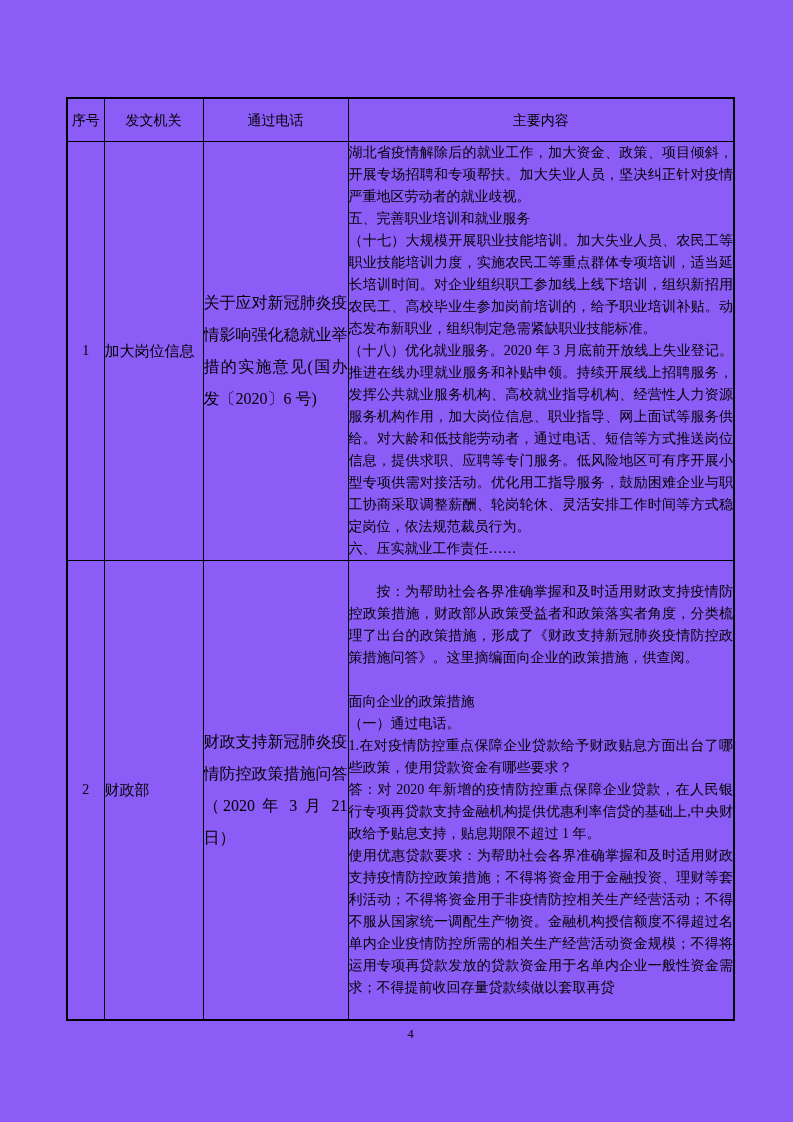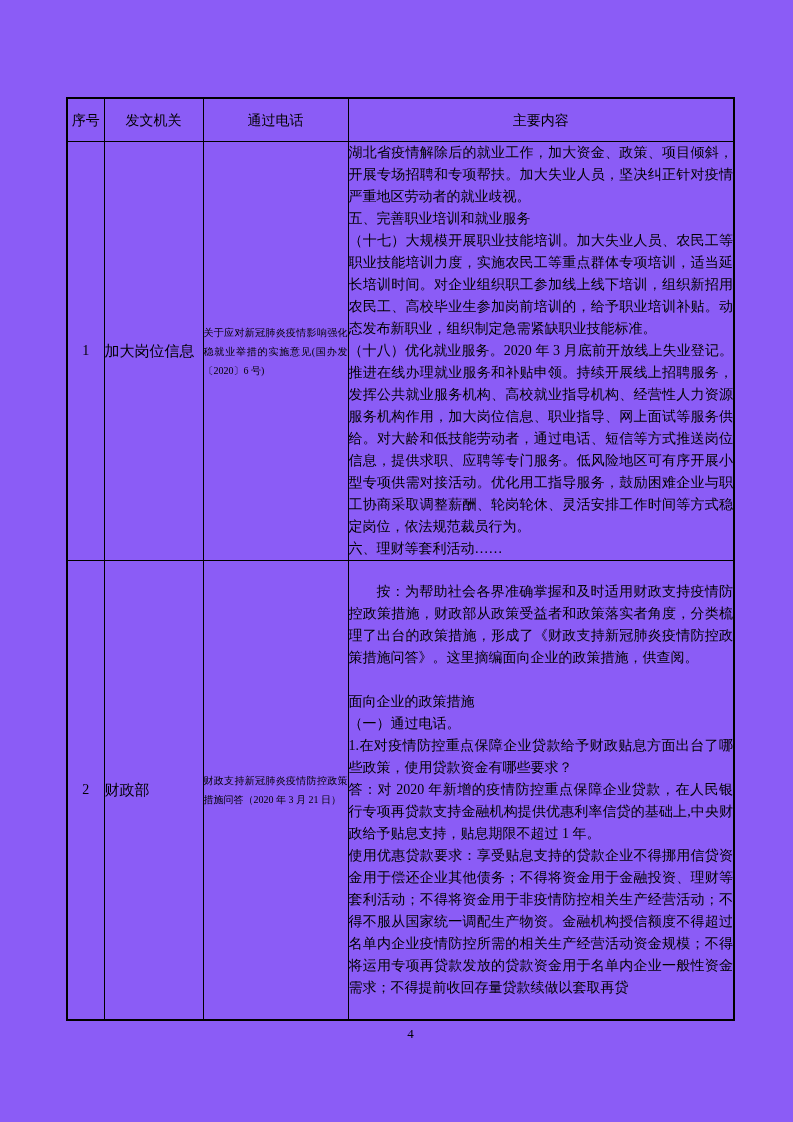--- a/index.html
+++ b/index.html
@@ -46,22 +46,22 @@
   }
   .cell-agency {
     font-size: 15px;
     line-height: 24px;
     padding: 4px 5px;
     text-align: justify;
     text-justify: inter-character;
     word-break: break-all;
   }
   .cell-title {
-    font-size: 10px;
-    line-height: 19px;
+    font-size: 16px;
+    line-height: 32px;
     padding: 4px 5px;
     text-align: justify;
     text-justify: inter-character;
     word-break: break-all;
   }
   .cell-content {
     vertical-align: top;
     font-size: 14px;
     line-height: 22px;
     padding: 7px 5px 5px 5px;
@@ -105,35 +105,35 @@
     </tr>
     <tr>
       <td class="cell-index">1</td>
       <td class="cell-agency">加大岗位信息</td>
       <td class="cell-title">关于应对新冠肺炎疫情影响强化稳就业举措的实施意见(国办发〔2020〕6 号)</td>
       <td class="cell-content row1-content">
             <div class="para">湖北省疫情解除后的就业工作，加大资金、政策、项目倾斜，开展专场招聘和专项帮扶。加大失业人员，坚决纠正针对疫情严重地区劳动者的就业歧视。</div>
             <div class="para">五、完善职业培训和就业服务</div>
             <div class="para">（十七）大规模开展职业技能培训。加大失业人员、农民工等职业技能培训力度，实施农民工等重点群体专项培训，适当延长培训时间。对企业组织职工参加线上线下培训，组织新招用农民工、高校毕业生参加岗前培训的，给予职业培训补贴。动态发布新职业，组织制定急需紧缺职业技能标准。</div>
             <div class="para">（十八）优化就业服务。2020 年 3 月底前开放线上失业登记。推进在线办理就业服务和补贴申领。持续开展线上招聘服务，发挥公共就业服务机构、高校就业指导机构、经营性人力资源服务机构作用，加大岗位信息、职业指导、网上面试等服务供给。对大龄和低技能劳动者，通过电话、短信等方式推送岗位信息，提供求职、应聘等专门服务。低风险地区可有序开展小型专项供需对接活动。优化用工指导服务，鼓励困难企业与职工协商采取调整薪酬、轮岗轮休、灵活安排工作时间等方式稳定岗位，依法规范裁员行为。</div>
-            <div class="para">六、理财等套利活动……</div>
+            <div class="para">六、压实就业工作责任……</div>
           </td>
     </tr>
     <tr>
       <td class="cell-index">2</td>
       <td class="cell-agency">财政部</td>
       <td class="cell-title">财政支持新冠肺炎疫情防控政策措施问答（2020 年 3 月 21 日）</td>
       <td class="cell-content row2-content">
             <div class="para indent">按：为帮助社会各界准确掌握和及时适用财政支持疫情防控政策措施，财政部从政策受益者和政策落实者角度，分类梳理了出台的政策措施，形成了《财政支持新冠肺炎疫情防控政策措施问答》。这里摘编面向企业的政策措施，供查阅。</div>
             <div class="para">&nbsp;</div>
             <div class="para">面向企业的政策措施</div>
             <div class="para">（一）通过电话。</div>
             <div class="para">1.在对疫情防控重点保障企业贷款给予财政贴息方面出台了哪些政策，使用贷款资金有哪些要求？</div>
             <div class="para">答：对 2020 年新增的疫情防控重点保障企业贷款，在人民银行专项再贷款支持金融机构提供优惠利率信贷的基础上,中央财政给予贴息支持，贴息期限不超过 1 年。</div>
-            <div class="para">使用优惠贷款要求：享受贴息支持的贷款企业不得挪用信贷资金用于偿还企业其他债务；不得将资金用于金融投资、理财等套利活动；不得将资金用于非疫情防控相关生产经营活动；不得不服从国家统一调配生产物资。金融机构授信额度不得超过名单内企业疫情防控所需的相关生产经营活动资金规模；不得将运用专项再贷款发放的贷款资金用于名单内企业一般性资金需求；不得提前收回存量贷款续做以套取再贷</div>
+            <div class="para">使用优惠贷款要求：为帮助社会各界准确掌握和及时适用财政支持疫情防控政策措施；不得将资金用于金融投资、理财等套利活动；不得将资金用于非疫情防控相关生产经营活动；不得不服从国家统一调配生产物资。金融机构授信额度不得超过名单内企业疫情防控所需的相关生产经营活动资金规模；不得将运用专项再贷款发放的贷款资金用于名单内企业一般性资金需求；不得提前收回存量贷款续做以套取再贷</div>
           </td>
     </tr>
   </tbody>
     </table>
 
   <div class="page-number">4</div>
 
 </div>
 
 </body></html>

